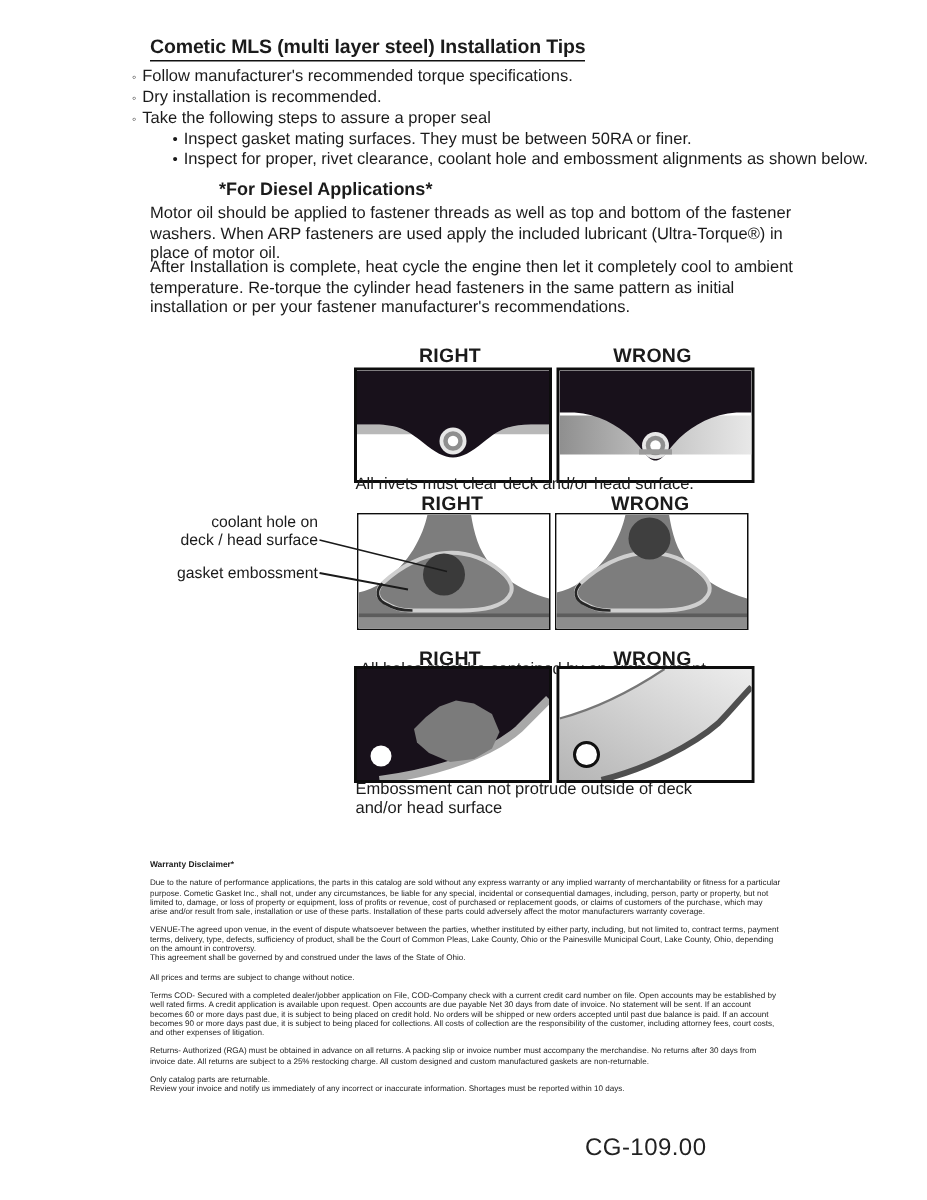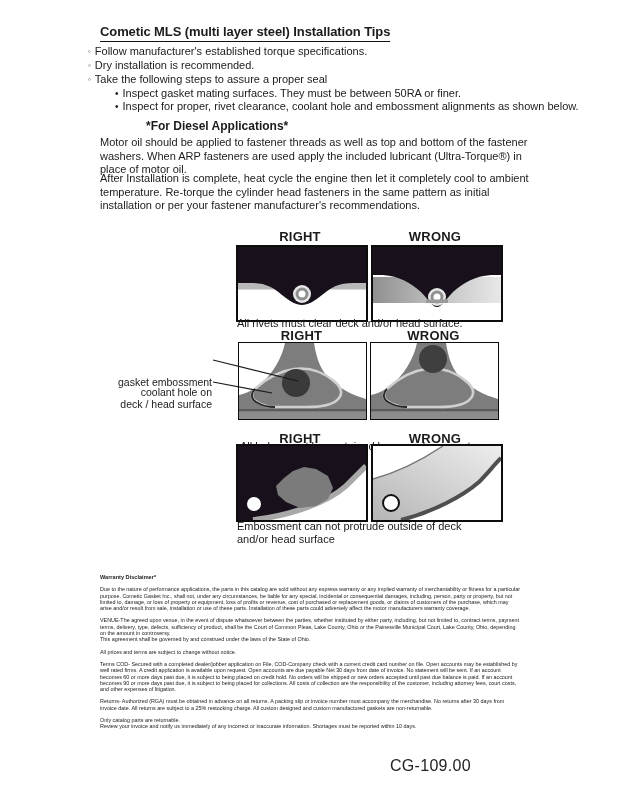--- a/index.html
+++ b/index.html
@@ -26,21 +26,21 @@
 <body>
 
 <div id="page">
 
   <div class="abs" style="left:100px;top:22px;">
     <span class="title">Cometic MLS (multi layer steel) Installation Tips</span>
   </div>
 
   <div class="abs bullet-row" style="left:88px;top:45px;">
     <span class="marker-o">◦</span>
-    <span>Follow manufacturer's established torque specifications.</span>
+    <span>Follow manufacturer's recommended torque specifications.</span>
   </div>
   <div class="abs bullet-row" style="left:88px;top:59px;">
     <span class="marker-o">◦</span>
     <span>Dry installation is recommended.</span>
   </div>
   <div class="abs bullet-row" style="left:88px;top:73px;">
     <span class="marker-o">◦</span>
     <span>Take the following steps to assure a proper seal</span>
   </div>
   <div class="abs bullet-row" style="left:115px;top:87px;">
@@ -87,21 +87,21 @@
       <circle cx="64" cy="50" r="3.5" fill="#ffffff"></circle>
       <rect x="53" y="52.5" width="22" height="3.5" fill="#9a9a9a"></rect>
     </svg>
   </div>
 
   <div class="abs caption" style="left:237px;top:317px;width:280px;">All rivets must clear deck and/or head surface.</div>
 
   <div class="abs rw-label" style="left:238px;top:328px;width:127px;">RIGHT</div>
   <div class="abs rw-label" style="left:370px;top:328px;width:127px;">WRONG</div>
 
-  <div class="abs lead-label" style="left:108px;top:342px;width:104px;white-space:pre-line;margin-top:44px;">coolant hole on
+  <div class="abs lead-label" style="left:108px;top:342px;width:104px;white-space:pre-line;">coolant hole on
 deck / head surface</div>
   <div class="abs lead-label" style="left:108px;top:376px;width:104px;">gasket embossment</div>
 
   <div class="abs dbox" style="left:238px;top:342px;width:127px;height:76px;border-width:1.5px;">
     <svg width="127" height="76" viewBox="0 0 127 76">
       <rect x="0" y="0" width="127" height="76" fill="#ffffff"></rect>
       <path d="M46,0 C43,14 34,33 16,45 C11,48.5 5,51 0,52 V76 H127 V56 C113,52 99,45 88,33 C80,24 77,12 75,0 Z" fill="#7d7d7d"></path>
       <rect x="0" y="66" width="127" height="2.5" fill="#5c5c5c"></rect>
       <rect x="0" y="68.5" width="127" height="7.5" fill="#8d8d8d"></rect>
       <path d="M18,59 C12,56 11,50 17,45 C27,36 40,28 55,26 C70,24 84,29 95,38 C102,44 104,50 100,55 C95,62 83,64 68,64 L36,64 C27,64 23,62 18,59 Z" fill="none" stroke="#cfcfcf" stroke-width="2.6"></path>

